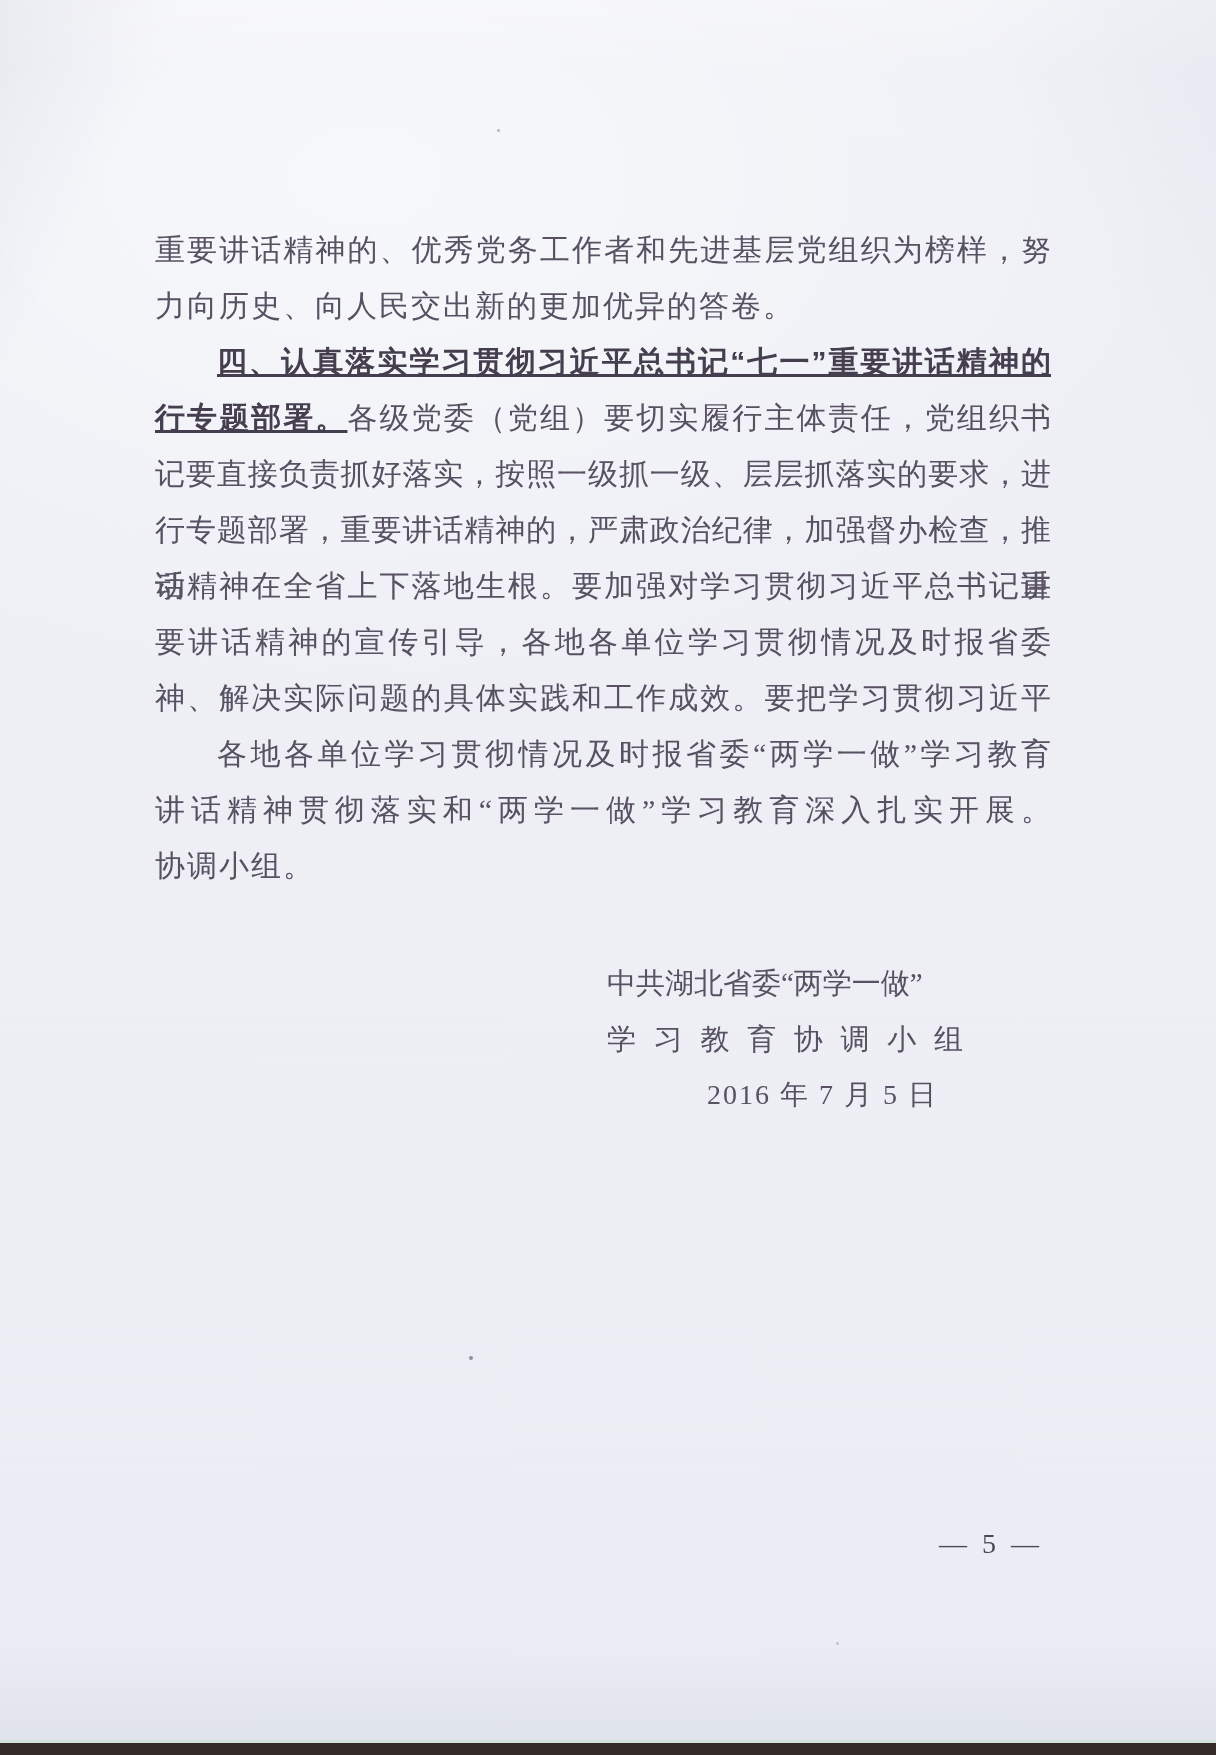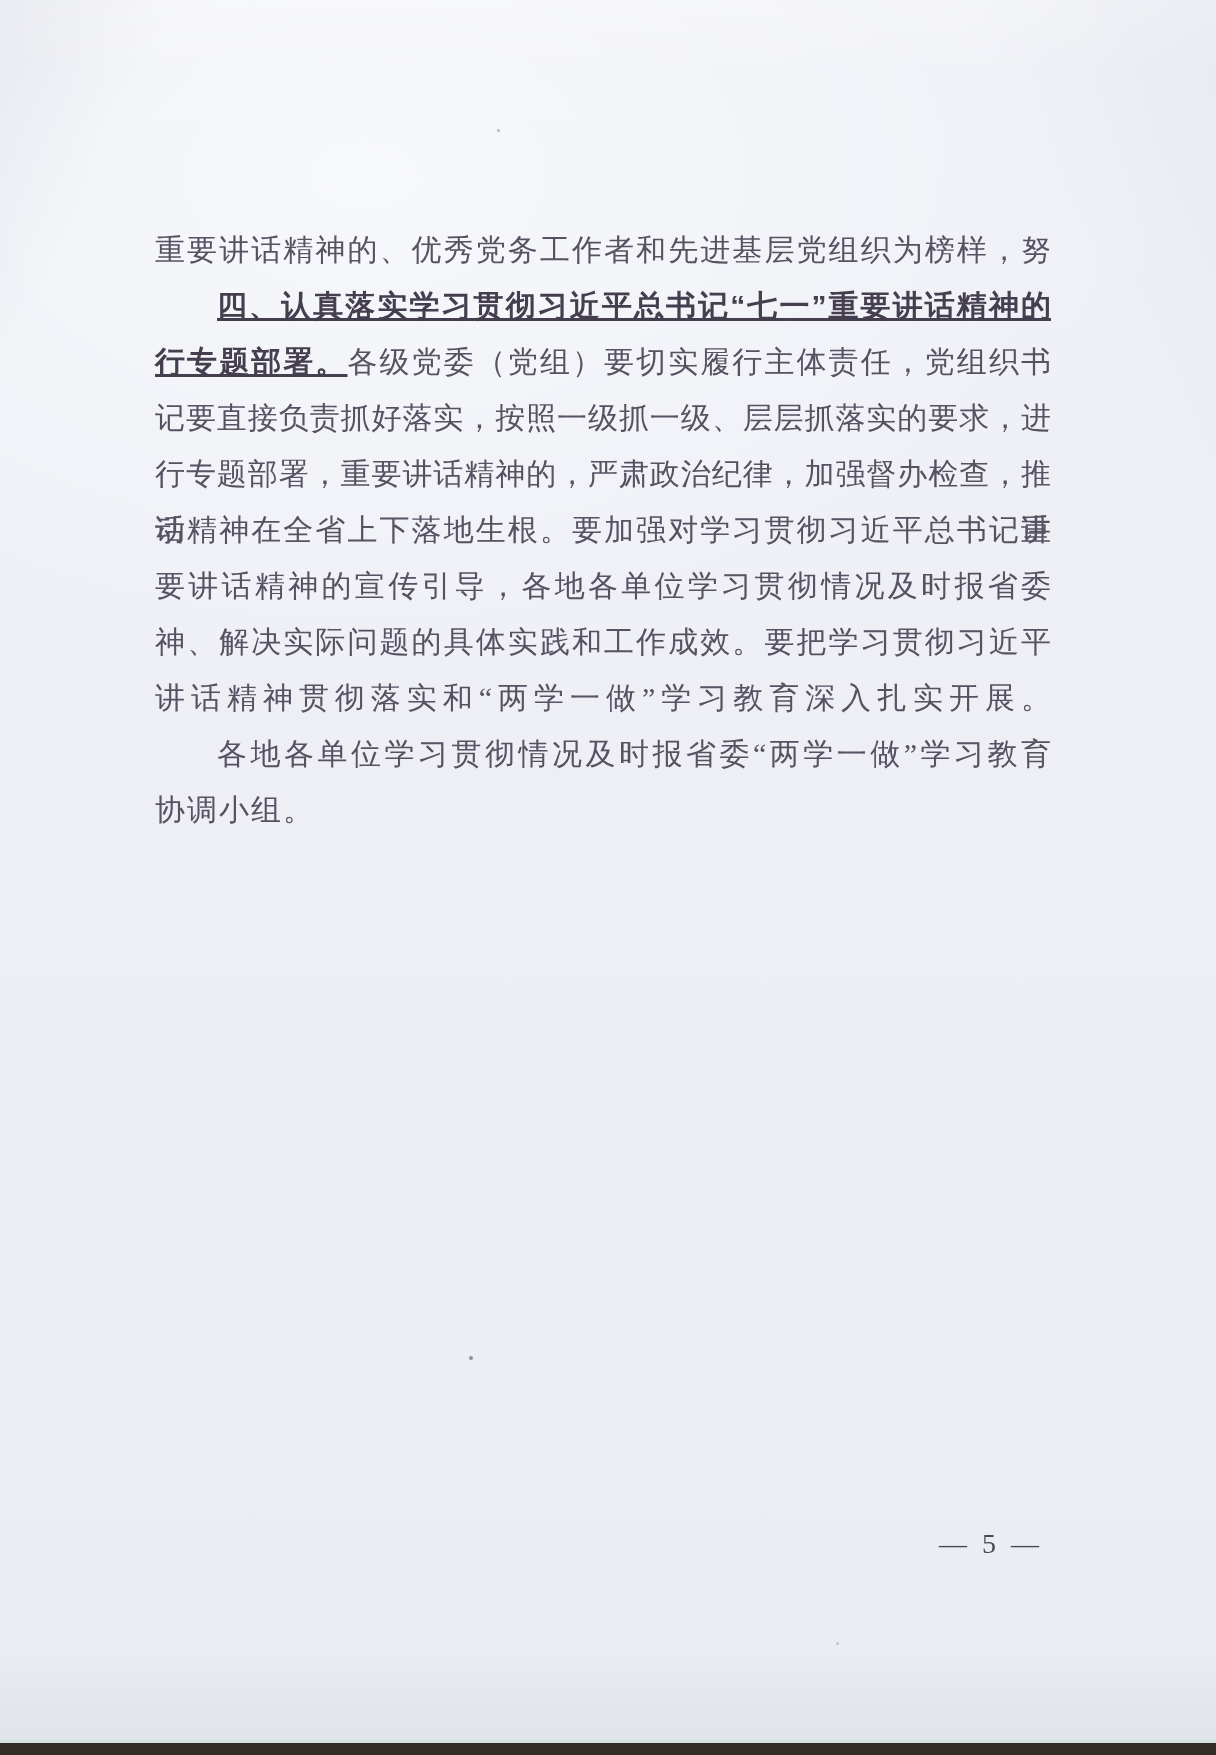--- a/index.html
+++ b/index.html
@@ -90,32 +90,38 @@
     background:#332c28;
   }
 </style>
 </head>
 <body>
 
 <div class="page">
 
   <div class="textblock">
     <div class="line justify">重要讲话精神的、优秀党务工作者和先进基层党组织为榜样，努</div>
+    <div class="line left">力向历史、向人民交出新的更加优异的答卷。</div>
     <div class="line justify bold indent">四、认真落实学习贯彻习近平总书记“七一”重要讲话精神的</div>
     <div class="line justify"><span class="bold">行专题部署。</span><span>各级党委（党组）要切实履行主体责任，党组织书</span></div>
     <div class="line justify">记要直接负责抓好落实，按照一级抓一级、层层抓落实的要求，进</div>
     <div class="line justify">行专题部署，重要讲话精神的，严肃政治纪律，加强督办检查，推动讲</div>
     <div class="line justify">话精神在全省上下落地生根。要加强对学习贯彻习近平总书记重</div>
     <div class="line justify">要讲话精神的宣传引导，各地各单位学习贯彻情况及时报省委</div>
     <div class="line justify">神、解决实际问题的具体实践和工作成效。要把学习贯彻习近平</div>
+    <div class="line justify indent">各地各单位学习贯彻情况及时报省委“两学一做”学习教育</div>
     <div class="line justify">讲话精神贯彻落实和“两学一做”学习教育深入扎实开展。</div>
-    <div class="line justify indent">各地各单位学习贯彻情况及时报省委“两学一做”学习教育</div>
     <div class="line left">协调小组。</div>
   </div>
 
+  <div class="signature">
+    <div class="sig-line sig-org1">中共湖北省委“两学一做”</div>
+    <div class="sig-line sig-org2">学习教育协调小组</div>
+    <div class="sig-line sig-date">2016 年 7 月 5 日</div>
+  </div>
 
   <div class="pagenum">— 5 —</div>
 
   <div class="speckle s1"></div>
   <div class="speckle s2"></div>
   <div class="speckle s3"></div>
 
   <div class="bottom-line"></div>
   <div class="bottom-bar"></div>
 

